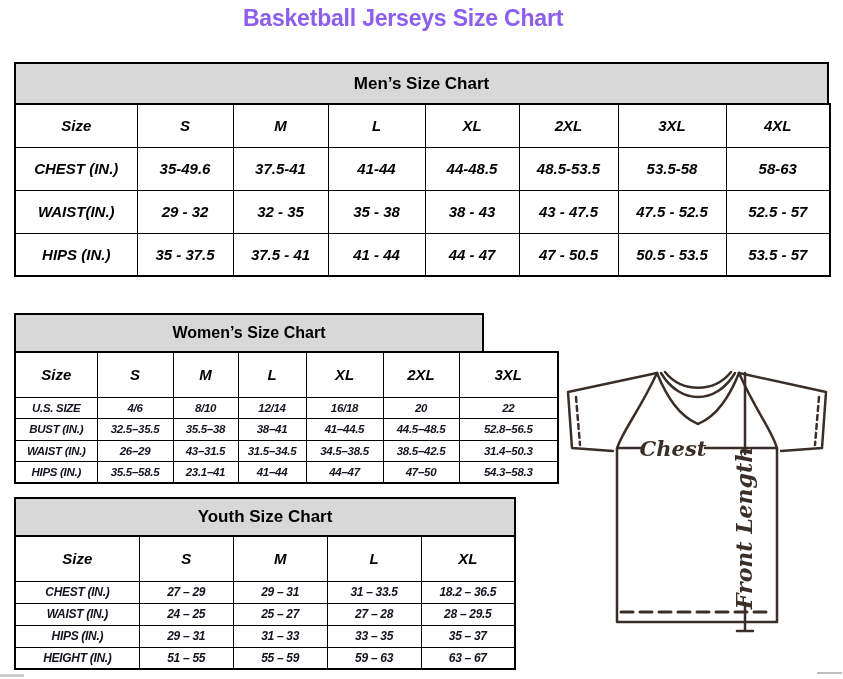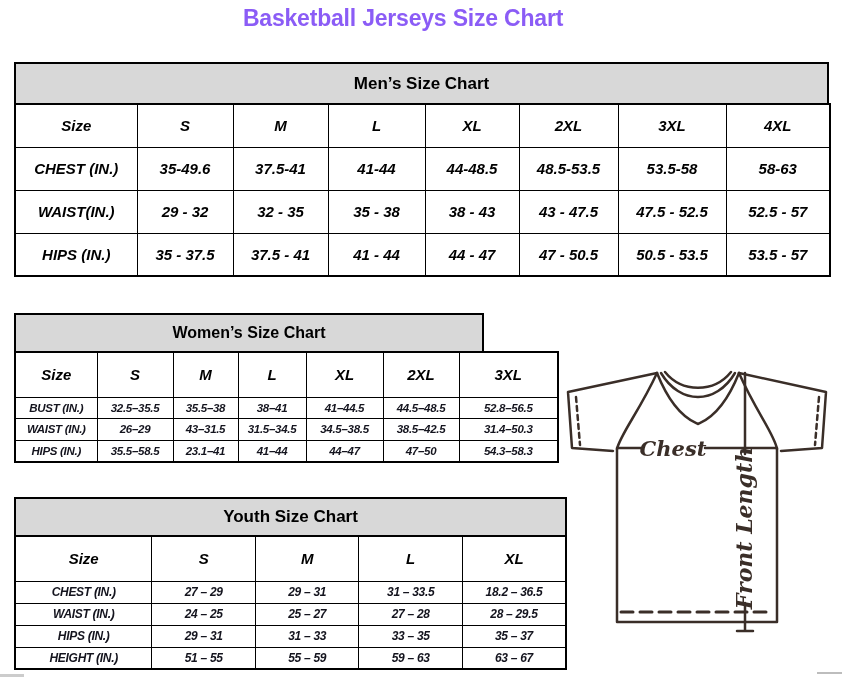--- a/index.html
+++ b/index.html
@@ -31,21 +31,21 @@
 
   
   .womens{left:14px;top:300px;width:470px;margin-top:13px;}
   .womens .band{height:36px;font-size:16px;}
   .womens thead tr{height:45px;}
   .womens thead th{font-size:15px;}
   .womens tbody tr{height:21.5px;}
   .womens tbody th,.womens tbody td{font-size:11.5px;letter-spacing:-0.3px;color:#14141e;}
 
   
-  .youth{left:14px;top:497px;width:553px;}
+  .youth{left:14px;top:497px;width:502px;}
   .youth .band{height:36px;font-size:17px;}
   .youth thead tr{height:45px;}
   .youth thead th{font-size:15px;}
   .youth tbody tr{height:22px;}
   .youth tbody th,.youth tbody td{font-size:12px;letter-spacing:-0.3px;color:#14141e;}
 
   .jersey-svg{position:absolute;left:555px;top:360px;}
   .jersey-svg text{
     font-family:"DejaVu Serif","Liberation Serif",serif;
     font-style:italic;font-weight:bold;fill:#3a2e28;
@@ -137,20 +137,29 @@
           <th>S</th>
           <th>M</th>
           <th>L</th>
           <th>XL</th>
           <th>2XL</th>
           <th>3XL</th>
         </tr>
       </thead>
       <tbody>
         <tr>
+          <th>U.S. SIZE</th>
+          <td>4/6</td>
+          <td>8/10</td>
+          <td>12/14</td>
+          <td>16/18</td>
+          <td>20</td>
+          <td>22</td>
+        </tr>
+        <tr>
           <th>BUST (IN.)</th>
           <td>32.5–35.5</td>
           <td>35.5–38</td>
           <td>38–41</td>
           <td>41–44.5</td>
           <td>44.5–48.5</td>
           <td>52.8–56.5</td>
         </tr>
         <tr>
           <th>WAIST (IN.)</th>

